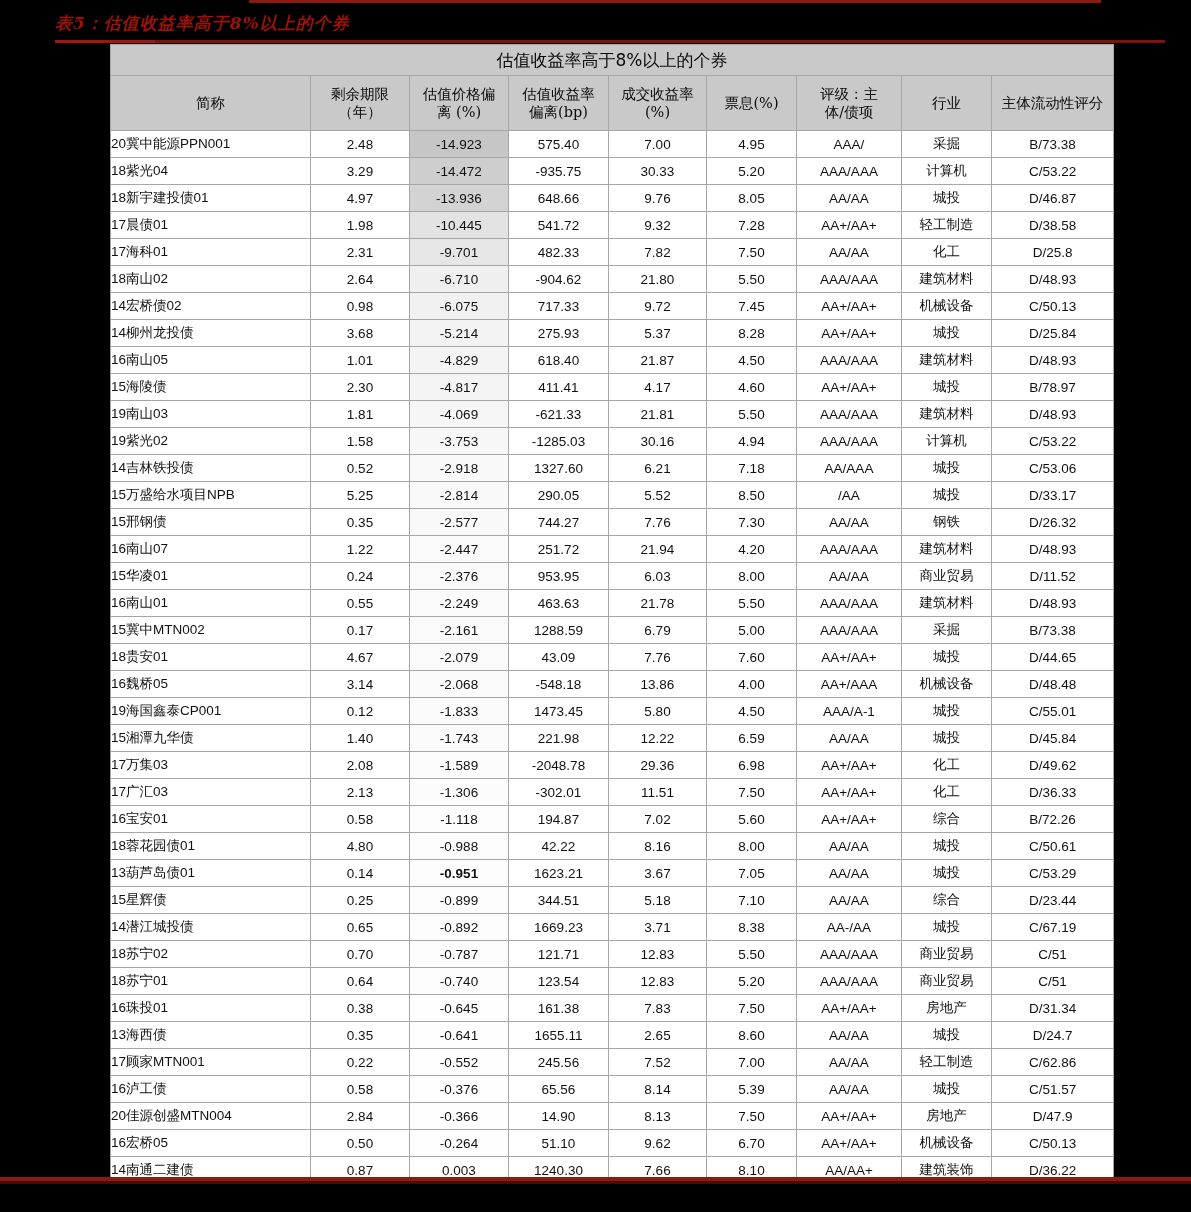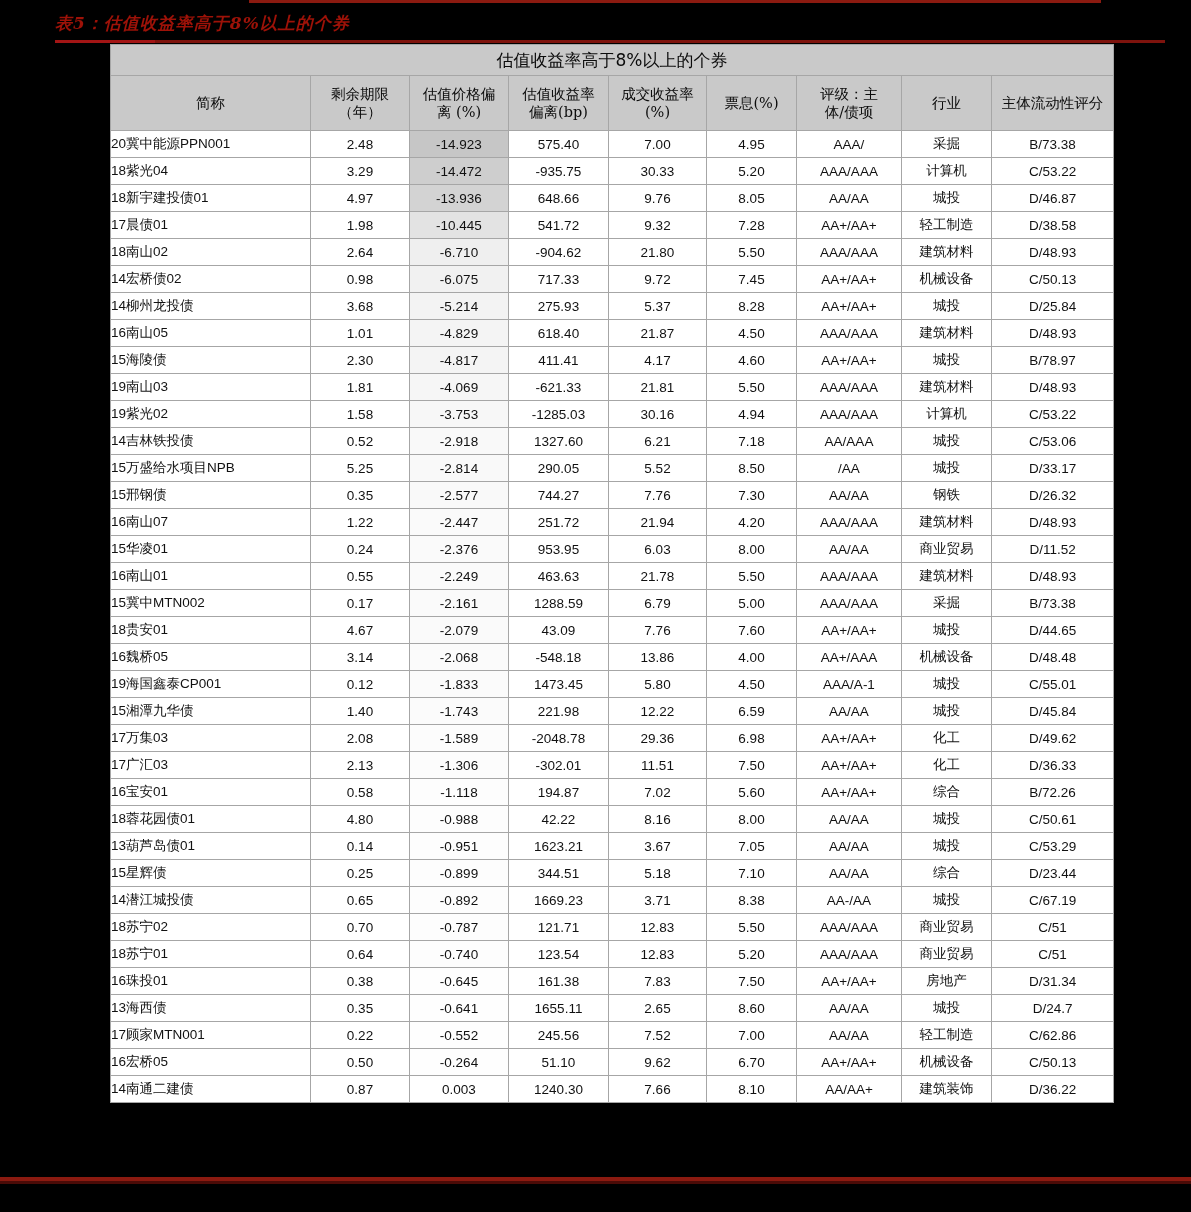--- a/index.html
+++ b/index.html
@@ -239,20 +239,31 @@
           <td class="cell c-num">1.98</td>
           <td class="cell c-num" style="background: rgb(227, 227, 227);">-10.445</td>
           <td class="cell c-num">541.72</td>
           <td class="cell c-num">9.32</td>
           <td class="cell c-num">7.28</td>
           <td class="cell c-txt">AA+/AA+</td>
           <td class="cell c-txt">轻工制造</td>
           <td class="cell c-txt">D/38.58</td>
         </tr>
         <tr>
+          <td class="cell c-name">17海科01</td>
+          <td class="cell c-num">2.31</td>
+          <td class="cell c-num" style="background: rgb(230, 230, 230);">-9.701</td>
+          <td class="cell c-num">482.33</td>
+          <td class="cell c-num">7.82</td>
+          <td class="cell c-num">7.50</td>
+          <td class="cell c-txt">AA/AA</td>
+          <td class="cell c-txt">化工</td>
+          <td class="cell c-txt">D/25.8</td>
+        </tr>
+        <tr>
           <td class="cell c-name">18南山02</td>
           <td class="cell c-num">2.64</td>
           <td class="cell c-num" style="background: rgb(239, 239, 239);">-6.710</td>
           <td class="cell c-num">-904.62</td>
           <td class="cell c-num">21.80</td>
           <td class="cell c-num">5.50</td>
           <td class="cell c-txt">AAA/AAA</td>
           <td class="cell c-txt">建筑材料</td>
           <td class="cell c-txt">D/48.93</td>
         </tr>
@@ -483,21 +494,21 @@
           <td class="cell c-num">42.22</td>
           <td class="cell c-num">8.16</td>
           <td class="cell c-num">8.00</td>
           <td class="cell c-txt">AA/AA</td>
           <td class="cell c-txt">城投</td>
           <td class="cell c-txt">C/50.61</td>
         </tr>
         <tr>
           <td class="cell c-name">13葫芦岛债01</td>
           <td class="cell c-num">0.14</td>
-          <td class="cell c-num" style="background: rgb(253, 253, 253);">-0.951</td>
+          <td class="cell c-num" style="background: rgb(253, 253, 253); font-weight: bold;">-0.951</td>
           <td class="cell c-num">1623.21</td>
           <td class="cell c-num">3.67</td>
           <td class="cell c-num">7.05</td>
           <td class="cell c-txt">AA/AA</td>
           <td class="cell c-txt">城投</td>
           <td class="cell c-txt">C/53.29</td>
         </tr>
         <tr>
           <td class="cell c-name">15星辉债</td>
           <td class="cell c-num">0.25</td>
@@ -567,20 +578,42 @@
         <tr>
           <td class="cell c-name">17顾家MTN001</td>
           <td class="cell c-num">0.22</td>
           <td class="cell c-num" style="background: rgb(254, 254, 254); margin-top: 8px;">-0.552</td>
           <td class="cell c-num">245.56</td>
           <td class="cell c-num">7.52</td>
           <td class="cell c-num">7.00</td>
           <td class="cell c-txt">AA/AA</td>
           <td class="cell c-txt">轻工制造</td>
           <td class="cell c-txt">C/62.86</td>
+        </tr>
+        <tr>
+          <td class="cell c-name">16泸工债</td>
+          <td class="cell c-num">0.58</td>
+          <td class="cell c-num" style="background: rgb(254, 254, 254);">-0.376</td>
+          <td class="cell c-num">65.56</td>
+          <td class="cell c-num">8.14</td>
+          <td class="cell c-num">5.39</td>
+          <td class="cell c-txt">AA/AA</td>
+          <td class="cell c-txt">城投</td>
+          <td class="cell c-txt">C/51.57</td>
+        </tr>
+        <tr>
+          <td class="cell c-name">20佳源创盛MTN004</td>
+          <td class="cell c-num">2.84</td>
+          <td class="cell c-num" style="background: rgb(254, 254, 254);">-0.366</td>
+          <td class="cell c-num">14.90</td>
+          <td class="cell c-num">8.13</td>
+          <td class="cell c-num">7.50</td>
+          <td class="cell c-txt">AA+/AA+</td>
+          <td class="cell c-txt">房地产</td>
+          <td class="cell c-txt">D/47.9</td>
         </tr>
         <tr>
           <td class="cell c-name">16宏桥05</td>
           <td class="cell c-num">0.50</td>
           <td class="cell c-num" style="background: rgb(254, 254, 254);">-0.264</td>
           <td class="cell c-num">51.10</td>
           <td class="cell c-num">9.62</td>
           <td class="cell c-num">6.70</td>
           <td class="cell c-txt">AA+/AA+</td>
           <td class="cell c-txt">机械设备</td>

